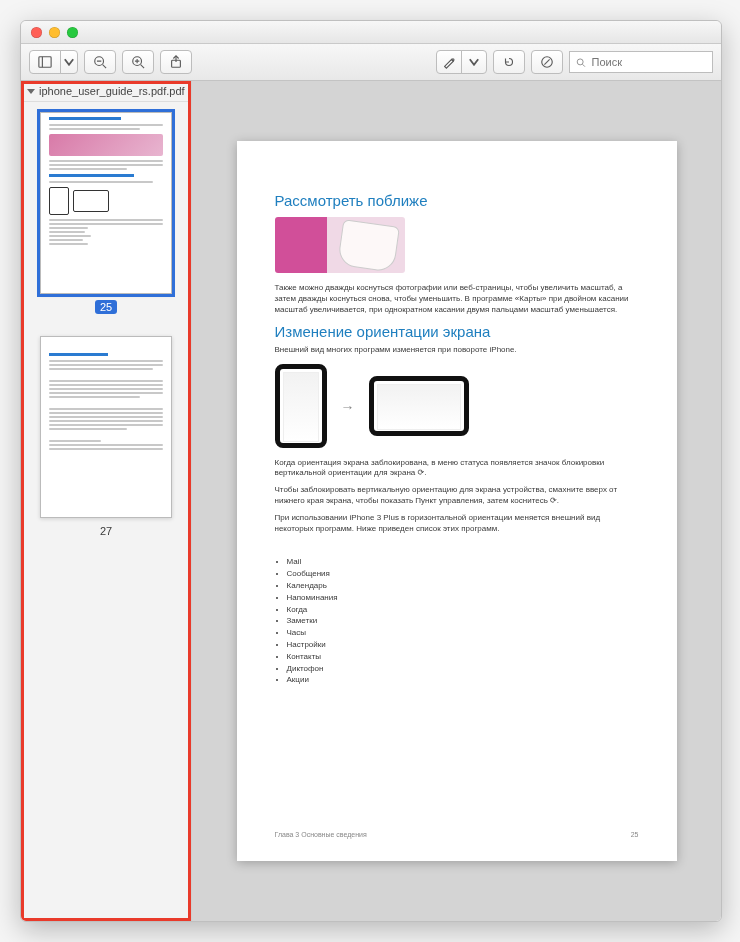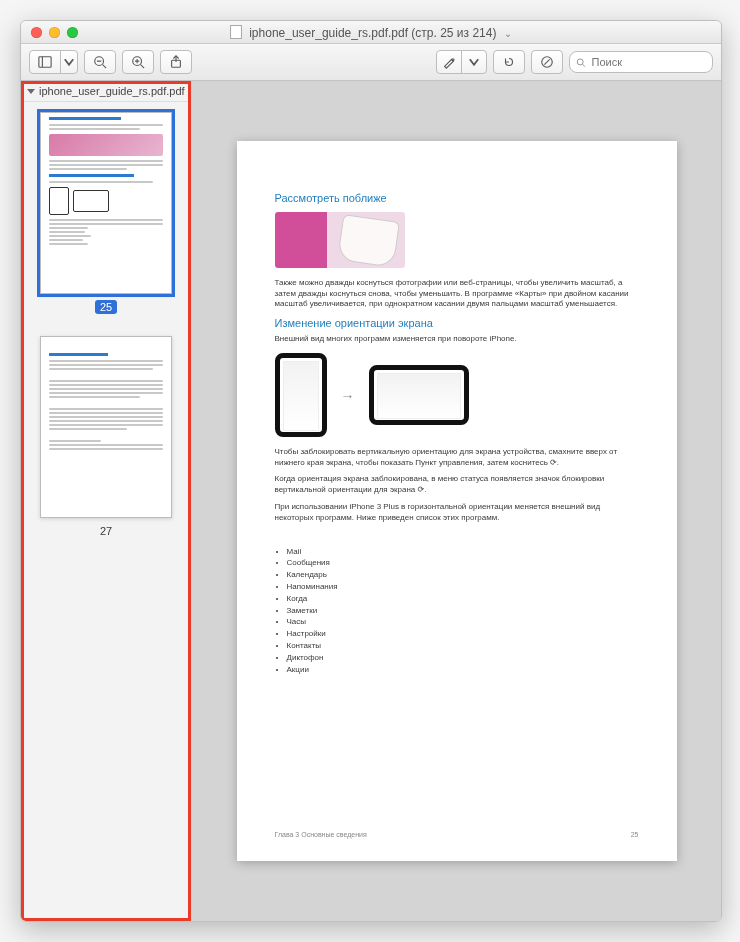--- a/index.html
+++ b/index.html
@@ -84,21 +84,21 @@
   .tgroup .tbtn:first-child{border-top-right-radius:0;border-bottom-right-radius:0;}
   .tgroup .tbtn:last-child{border-top-left-radius:0;border-bottom-left-radius:0;margin-left:-1px;width:16px;min-width:16px;}
   .spacer { flex:1; }
   .annot { display:flex; align-items:center;}
   .annot .tbtn { min-width:24px; }
   .annot .tbtn + .tbtn { margin-left:-1px; border-top-left-radius:0;border-bottom-left-radius:0;}
   .annot .tbtn:first-child{border-top-right-radius:0;border-bottom-right-radius:0;}
   .search {
     height: 20px;
     border: 1px solid #bdbdbd;
-    border-radius: 8px;
+    border-radius: 0;
     background: #fff;
     display: flex;
     align-items: center;
     padding: 0 6px;
     width: 130px;
   }
   .search input {
     border:none;outline:none;font-size:11px;width:100%;
     background:transparent;color:#777;
   }
@@ -193,21 +193,21 @@
     padding: 50px 38px 30px;
     box-sizing: border-box;
     font-size: 8px;
     color:#3a3a3a;
     line-height:1.35;
     position:relative;
   }
   .doc-page h3 {
     color:#1f7fbf;
     font-weight:500;
-    font-size:11px;
+    font-size:15px;
     margin: 0 0 3px 0;
   }
   .doc-page p { margin: 0 0 6px 0; }
   .pinch-img {
     width: 130px;height:56px;
     margin: 6px 0 10px;
     background: linear-gradient(90deg,#d14f99 0 40%, #f0d9e6 40% 100%);
     border-radius:3px;
     position:relative;
   }
@@ -251,26 +251,20 @@
 </head>
 <body>
 
 <div class="window">
 
   <div class="titlebar">
     <div class="traffic">
       <div class="dot red"></div>
       <div class="dot yellow"></div>
       <div class="dot green"></div>
-    </div>
-    <div class="title-center">
-      <span class="doc-icon"></span>
-      <span>iphone_user_guide_rs.pdf.pdf</span>
-      <span>(стр. 25 из 214)</span>
-      <span class="chev">⌄</span>
     </div>
   </div>
 
   <div class="toolbar">
     <div class="tgroup">
       <div class="tbtn">
         <svg viewBox="0 0 16 16">
             <rect x="1" y="2" width="14" height="12" rx="1"></rect>
             <line x1="5" y1="2" x2="5" y2="14"></line>
           </svg>
@@ -420,22 +414,22 @@
         <p>Внешний вид многих программ изменяется при повороте iPhone.</p>
         <div class="phones">
           <div class="phone v">
               <div class="screen"></div>
             </div>
           <span class="arrow">→</span>
           <div class="phone h">
               <div class="screen"></div>
             </div>
         </div>
+        <p>Когда ориентация экрана заблокирована, в меню статуса появляется значок блокировки вертикальной ориентации для экрана ⟳.</p>
         <p>Чтобы заблокировать вертикальную ориентацию для экрана устройства, смахните вверх от нижнего края экрана, чтобы показать Пункт управления, затем коснитесь ⟳.</p>
-        <p>Когда ориентация экрана заблокирована, в меню статуса появляется значок блокировки вертикальной ориентации для экрана ⟳.</p>
         <p>При использовании iPhone 3 Plus в горизонтальной ориентации меняется внешний вид некоторых программ. Ниже приведен список этих программ.</p>
         <ul class="bullets">
           <li>Mail</li>
           <li>Сообщения</li>
           <li>Календарь</li>
           <li>Напоминания</li>
           <li>Когда</li>
           <li>Заметки</li>
           <li>Часы</li>
           <li>Настройки</li>

